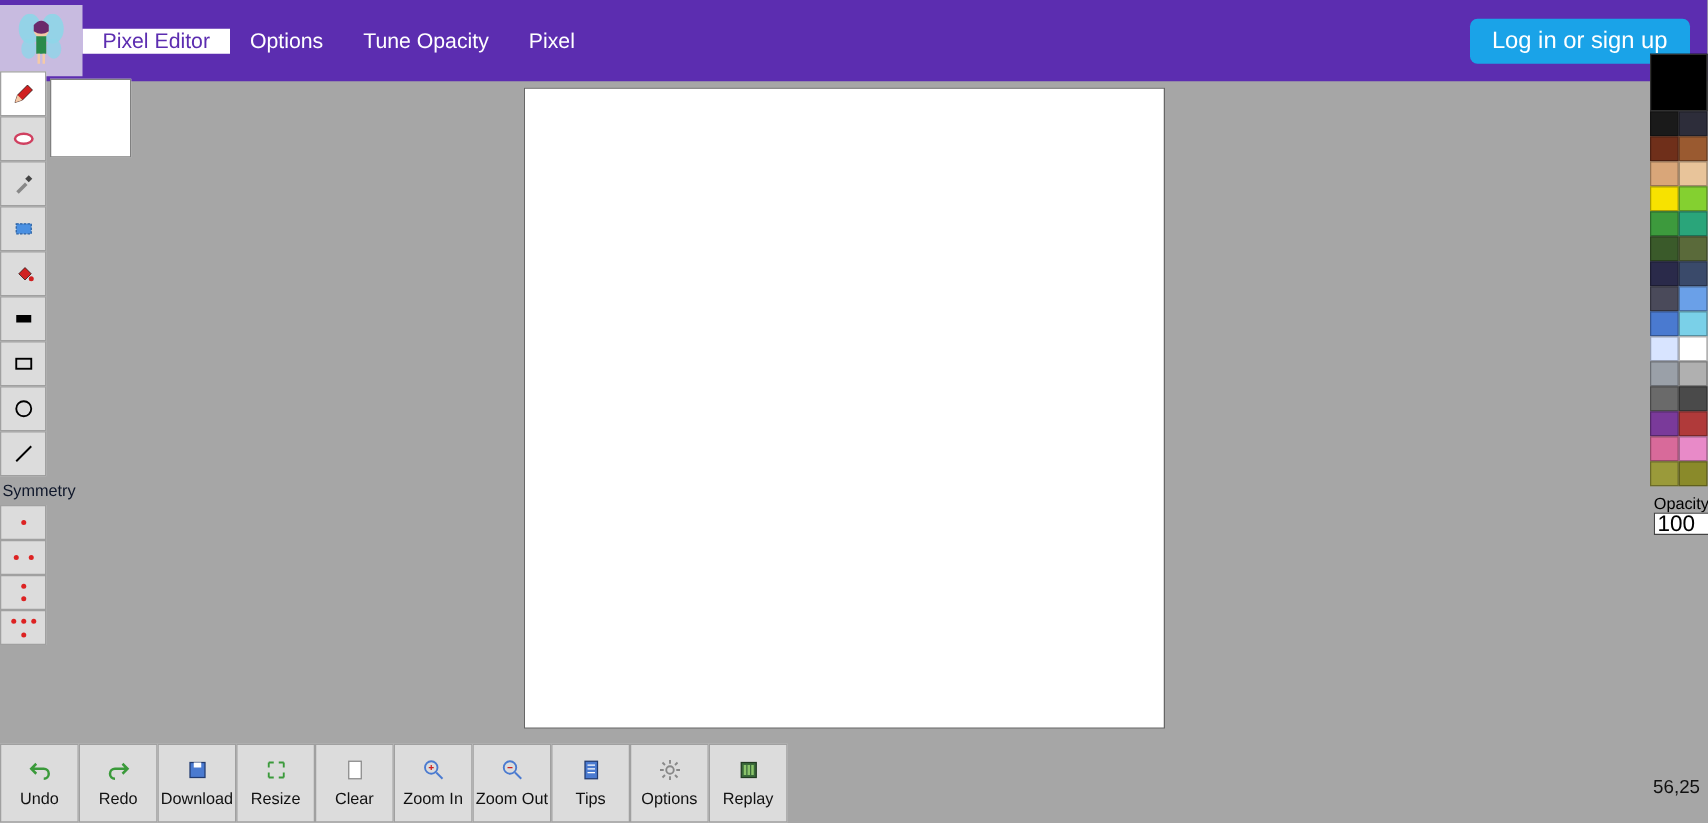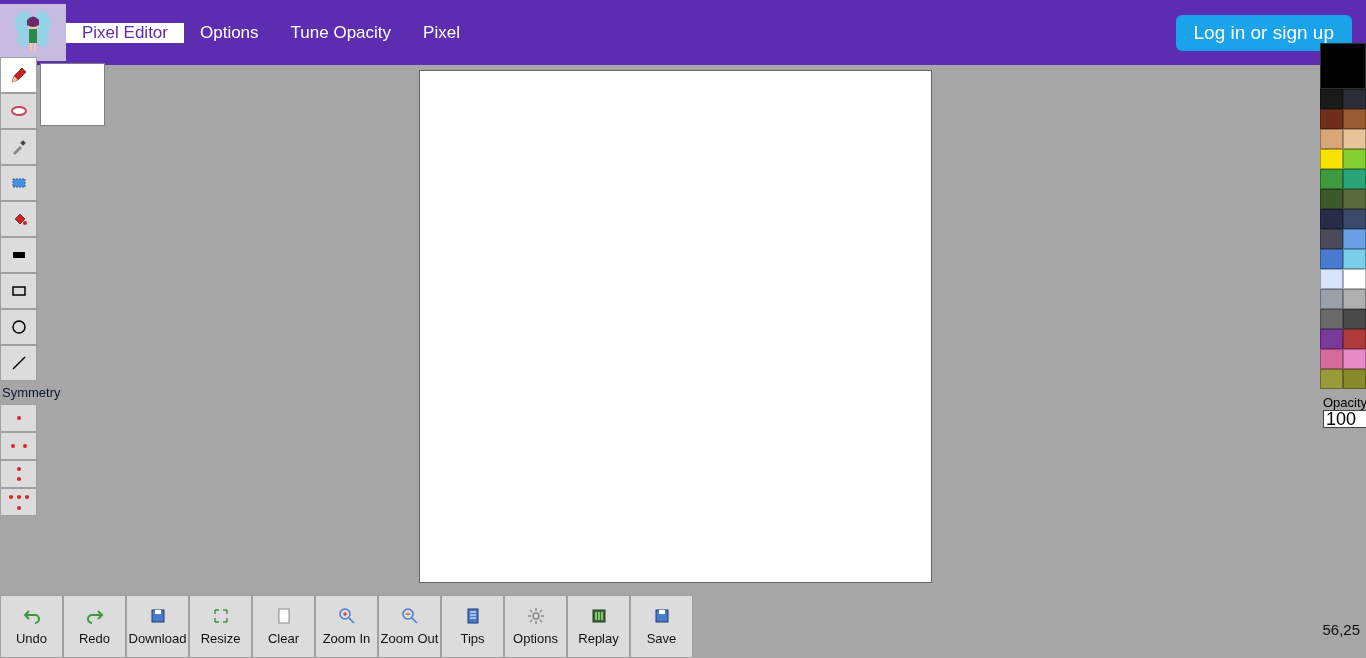--- a/index.html
+++ b/index.html
@@ -441,24 +441,15 @@
       <div class="ic">
         <svg width="18" height="18" viewBox="0 0 18 18">
           <rect x="3" y="3" width="12" height="12" fill="#3a6a3a" stroke="#203a20"></rect>
           <rect x="5" y="5" width="2" height="8" fill="#8ac46a"></rect>
           <rect x="8" y="5" width="2" height="8" fill="#8ac46a"></rect>
           <rect x="11" y="5" width="2" height="8" fill="#8ac46a"></rect>
         </svg>
       </div>
       <span>Replay</span>
     </div>
-    <div class="bbtn">
-      <div class="ic">
-        <svg width="18" height="18" viewBox="0 0 18 18">
-          <rect x="3" y="3" width="12" height="12" fill="#4a7ad0" stroke="#203a70"></rect>
-          <rect x="6" y="3" width="6" height="4" fill="#fff"></rect>
-        </svg>
-      </div>
-      <span>Save</span>
-    </div>
   </div>
 
 <div class="coord">56,25</div>
 
 </body></html>

